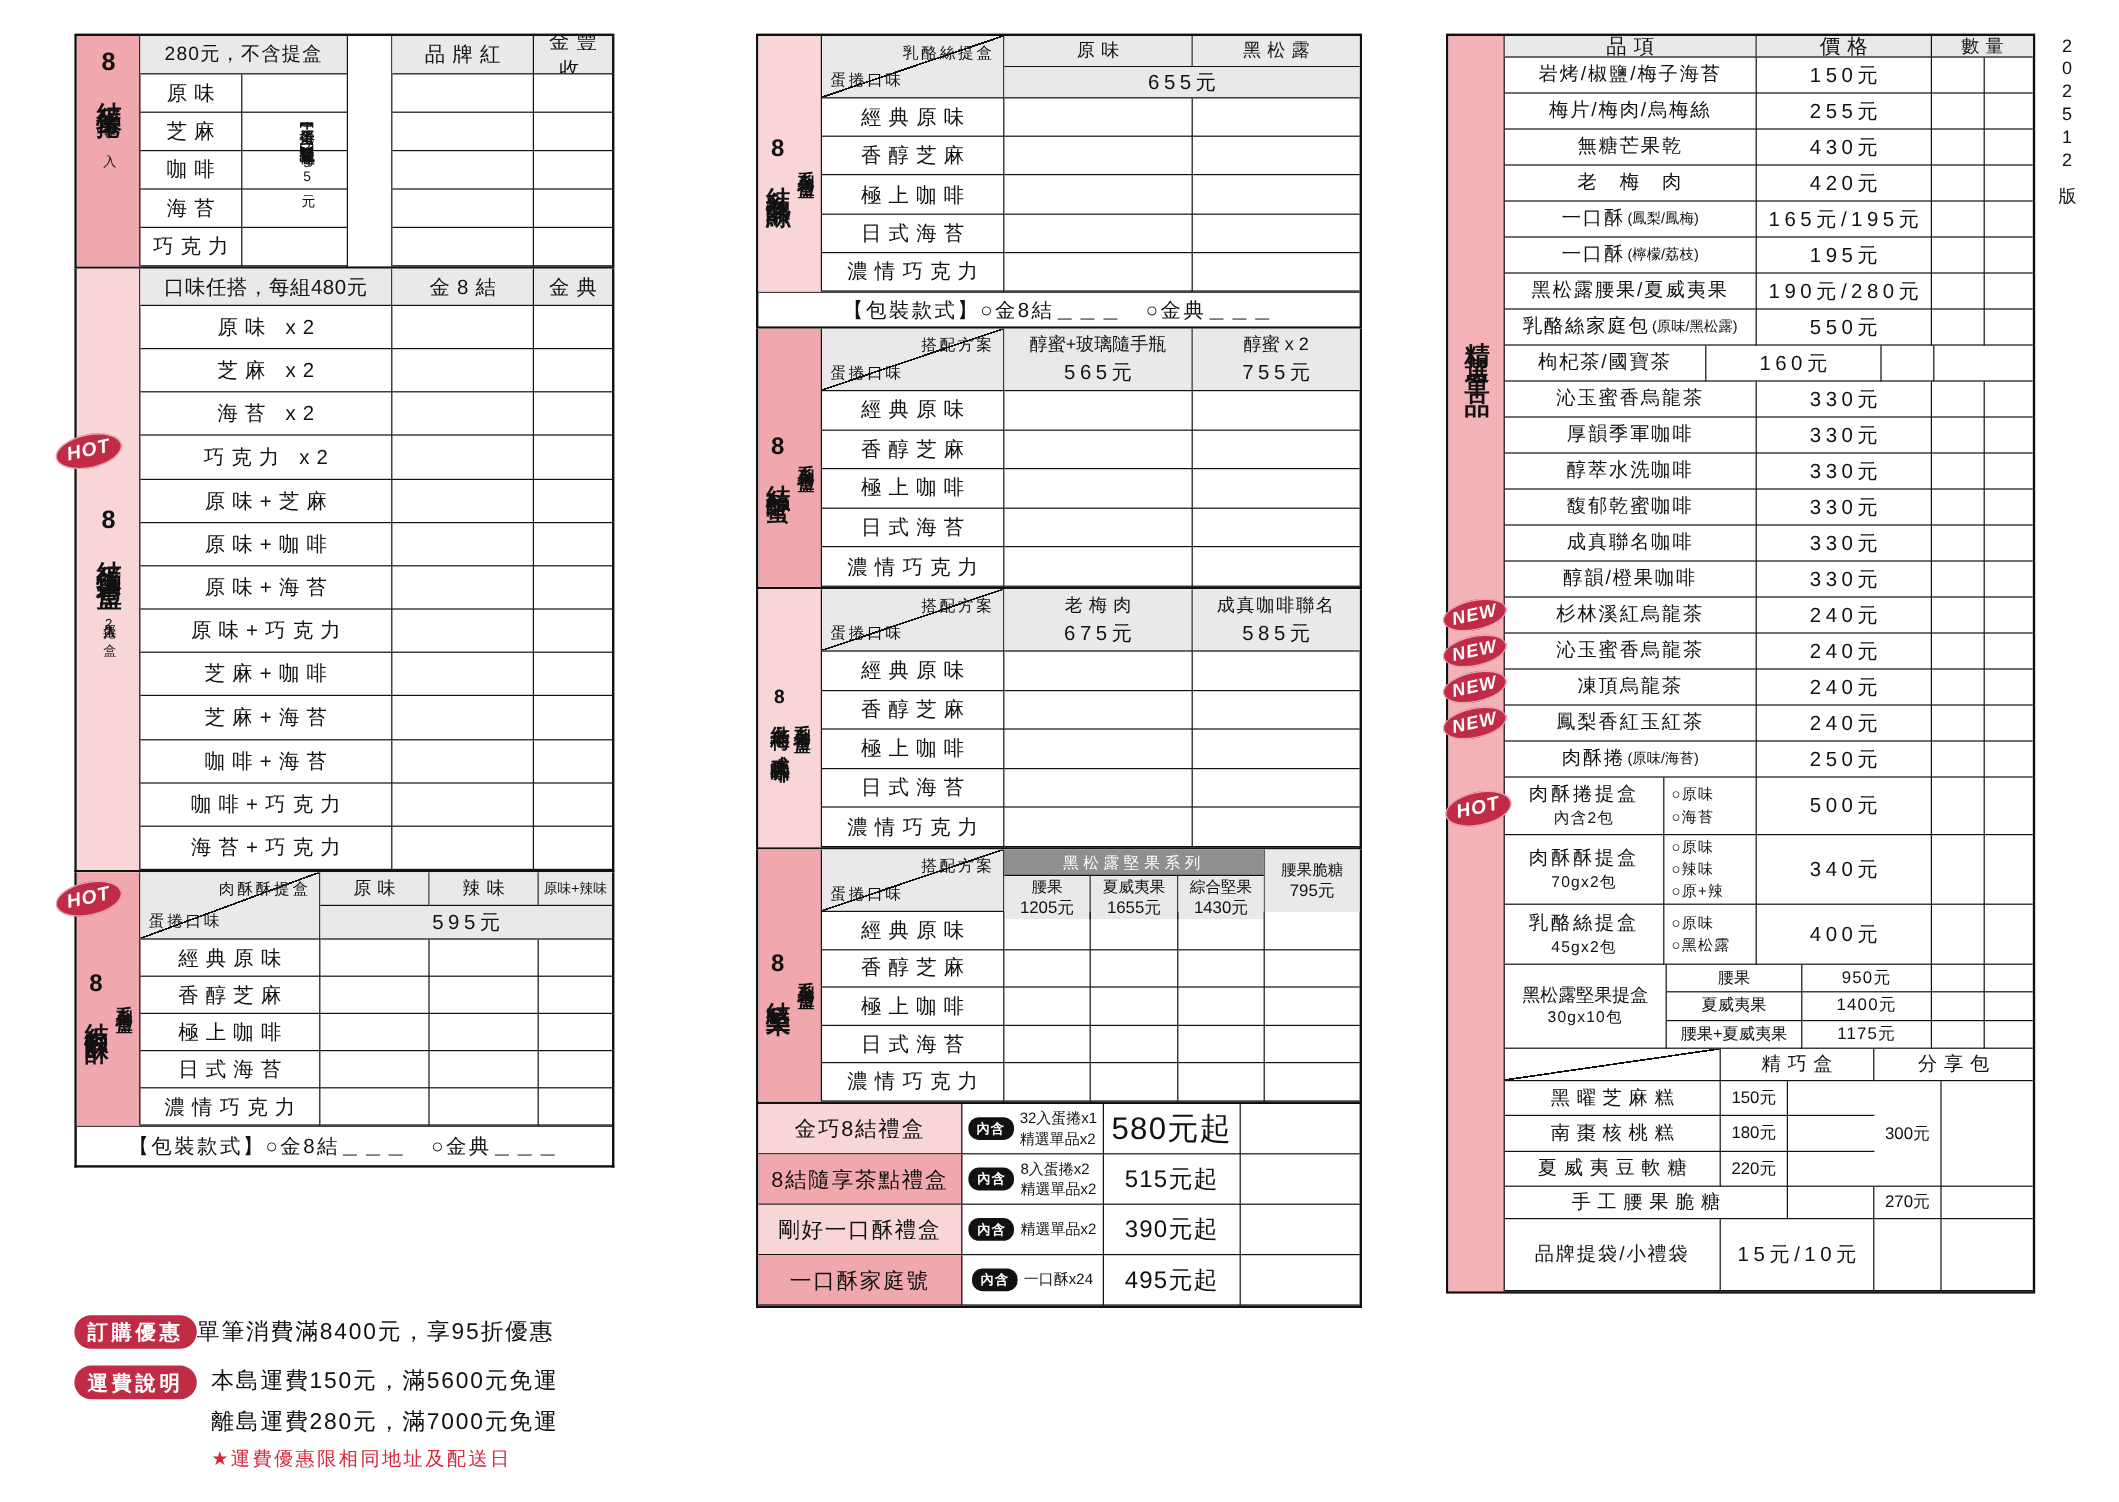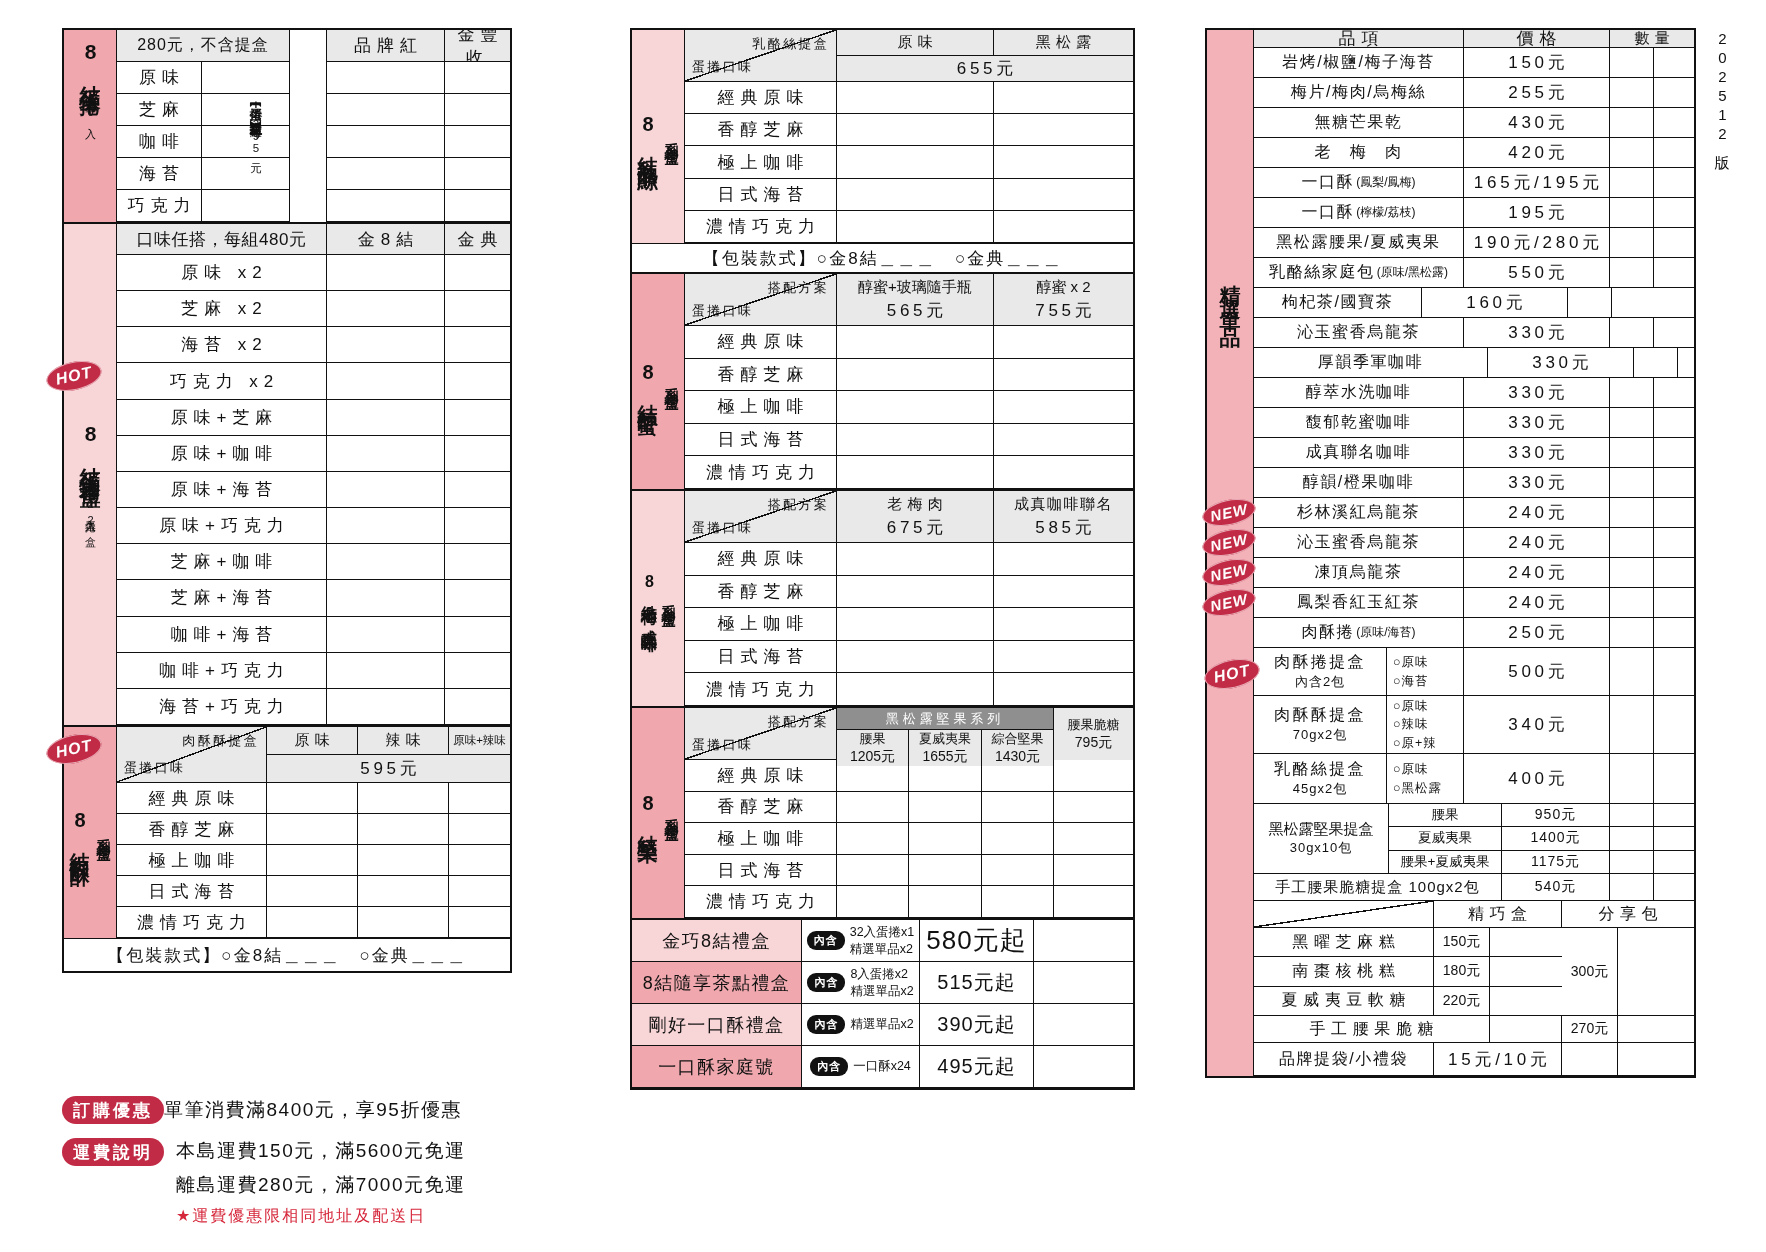--- a/index.html
+++ b/index.html
@@ -709,21 +709,21 @@
               <span style="font-size:16px;letter-spacing:.1em">沁玉蜜香烏龍茶</span>
 
             </div>
             <div class="c pr" style="width:146px">330元</div>
             <div class="c" style="width:44px"></div>
             <div class="c" style="flex:1"></div>
           </div>
 
           <div class="r" style="height:30px;position:relative">
 
-            <div class="c" style="width:234px;flex-direction:row;gap:2px">
+            <div class="c" style="width:210px;flex-direction:row;gap:2px">
               <span style="font-size:16px;letter-spacing:.1em">厚韻季軍咖啡</span>
 
             </div>
             <div class="c pr" style="width:146px">330元</div>
             <div class="c" style="width:44px"></div>
             <div class="c" style="flex:1"></div>
           </div>
 
           <div class="r" style="height:30px;position:relative">
 
@@ -891,26 +891,20 @@
 
             <div class="r" style="flex:1">
               <div class="c" style="width:113px;font-size:13.5px">腰果+夏威夷果</div>
               <div class="c" style="width:108px;font-size:14px;letter-spacing:1px">1175元</div>
               <div class="c" style="width:44px"></div>
               <div class="c" style="flex:1"></div>
             </div>
           </div>
       </div>
 
-      <div class="r" style="height:27px;flex:none">
-        <div class="c" style="width:248px;font-size:15px;letter-spacing:1px">手工腰果脆糖提盒 100gx2包</div>
-        <div class="c" style="width:108px;font-size:14px;letter-spacing:1px">540元</div>
-        <div class="c" style="width:44px"></div>
-        <div class="c" style="flex:1"></div>
-      </div>
 
       <div class="r" style="height:27px;flex:none">
         <div class="c diagw" style="width:180px"></div>
         <div class="c lbl" style="width:128px;font-size:16px">精巧盒</div>
         <div class="c lbl" style="flex:1;font-size:16px">分享包</div>
       </div>
 
       <div class="r" style="height:88px;flex:none">
         <div style="width:308px;display:flex;flex-direction:column">
 

